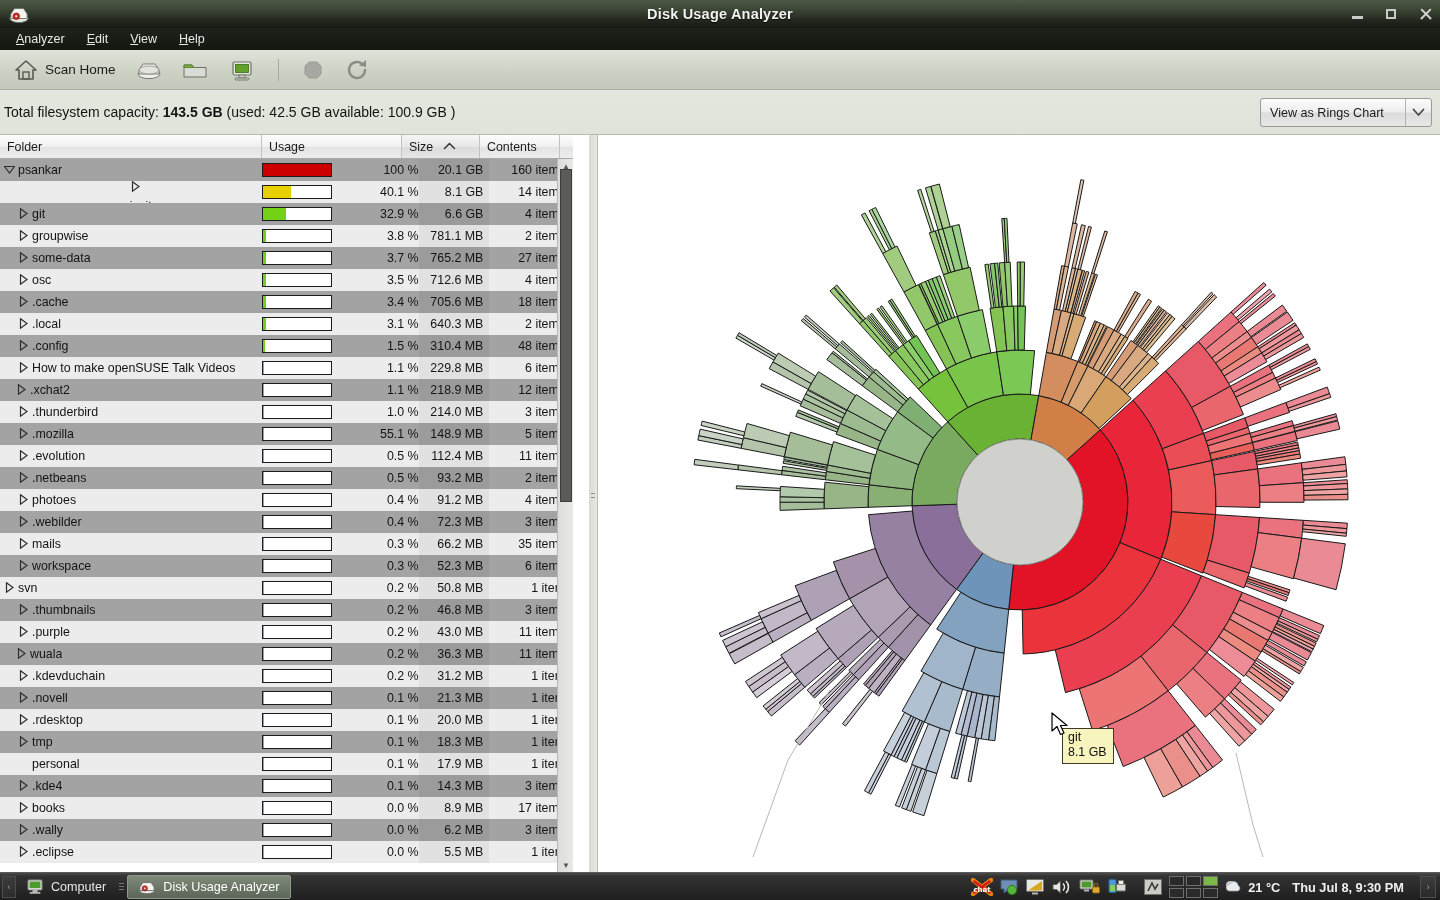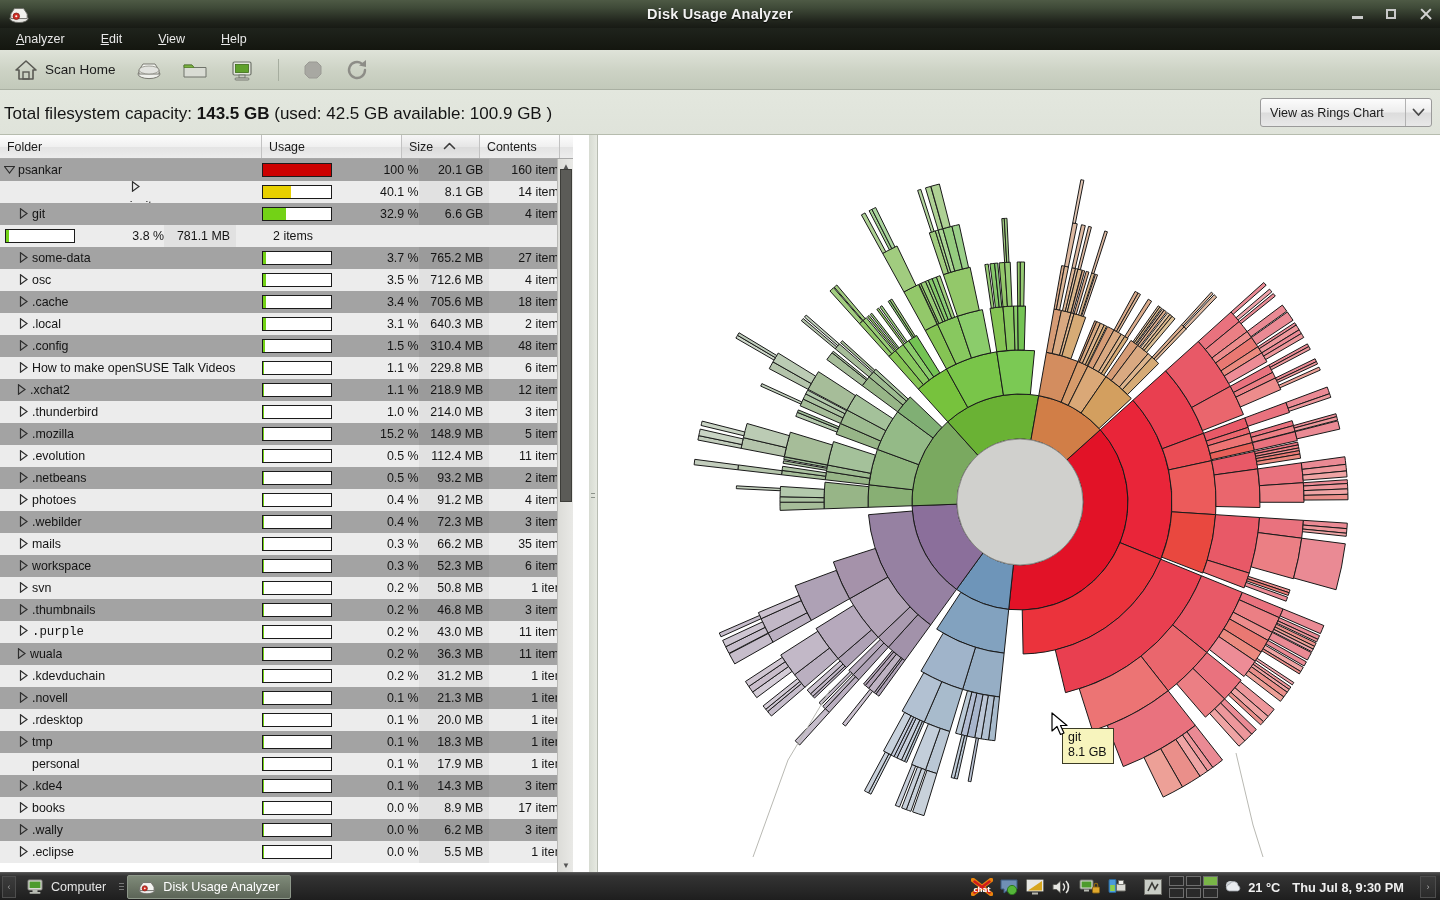--- a/index.html
+++ b/index.html
@@ -27,21 +27,21 @@
   .tb-btn { width: 16px; height: 16px; position: relative; cursor: pointer; }
   .tb-btn .mini { position: absolute; left: 2px; top: 10px; width: 11px; height: 3px; background: #c9c9c9; }
   .tb-btn .maxi { position: absolute; left: 2px; top: 3px; width: 10px; height: 10px; border: 2px solid #c9c9c9; }
   .tb-btn .cl1, .tb-btn .cl2 { position: absolute; left: 1px; top: 7px; width: 14px; height: 2.4px; background: #d2d2d2; }
   .tb-btn .cl1 { transform: rotate(45deg); } .tb-btn .cl2 { transform: rotate(-45deg); }
 
   
   .menubar {
     position: absolute; left: 0; top: 28px; width: 1440px; height: 22px;
     background: linear-gradient(to bottom,#1f231c 0%, #14160f 100%);
-    display: flex; align-items: center; padding-left: 6px; gap: 16px;
+    display: flex; align-items: center; padding-left: 6px; gap: 2px;
   }
   .menuitem {
     font-size: 12.5px; color: #e8e8e8; padding: 2px 10px; cursor: default; white-space: nowrap;
   }
   .menuitem u { text-decoration: underline; }
 
   
   .toolbar {
     position: absolute; left: 0; top: 50px; width: 1440px; height: 40px;
     background: linear-gradient(to bottom, #dfe3d9 0%, #ccd2c4 55%, #c2c9ba 100%);
@@ -51,21 +51,21 @@
   .tool { display: flex; align-items: center; gap: 7px; padding: 3px 6px; border-radius: 3px; cursor: pointer; }
   .tool-label { font-size: 13.5px; color: #1c1c1c; }
   .tbsep { width: 1px; height: 22px; background: #a6ad9f; margin: 0 8px; }
 
   
   .capacity {
     position: absolute; left: 0; top: 90px; width: 1440px; height: 45px;
     background: linear-gradient(to bottom, #e3e7de 0%, #dfe3da 100%);
     border-bottom: 1px solid #b6bcae;
   }
-  .cap-text { position: absolute; left: 4px; top: 14px; font-size: 17px; color: #141414; }
+  .cap-text { position: absolute; left: 4px; top: 14px; font-size: 14px; color: #141414; }
   .cap-text b { font-weight: 700; }
   .viewsel {
     position: absolute; right: 8px; top: 8px; width: 172px; height: 29px;
     background: linear-gradient(to bottom,#fcfcfc 0%,#ededed 48%,#dcdcdc 52%,#e8e8e8 100%);
     border: 1px solid #9a9a9a; border-radius: 3px; display: flex; align-items: center;
     cursor: pointer;
   }
   .viewsel-label { flex: 1; padding-left: 9px; font-size: 12.6px; color: #1a1a1a; }
   .viewsel-arrow { width: 26px; border-left: 1px solid #b2b2b2; height: 100%; display: flex; align-items: center; justify-content: center; }
 
@@ -300,20 +300,26 @@
             <div class="c-usage">
               <div class="bar">
                 <i style="width: 32.9%; background: rgb(115, 210, 22);"></i>
               </div>
             </div>
             <div class="c-pct">32.9 %</div>
             <div class="c-size">6.6 GB</div>
             <div class="c-contents">4 items</div>
           </div>
           <div class="row even">
+            <div class="c-folder" style="padding-left: 14px;">
+              <span class="expander"><svg width="9" height="11" viewBox="0 0 9 11">
+                  <polygon points="1.5,0.8 8,5.5 1.5,10.2" fill="none" stroke="#2e2e2e" stroke-width="1.2"></polygon>
+                </svg></span>
+              <span class="fname">groupwise</span>
+            </div>
             <div class="c-usage">
               <div class="bar">
                 <i style="width: 3.8%; background: rgb(115, 210, 22);"></i>
               </div>
             </div>
             <div class="c-pct">3.8 %</div>
             <div class="c-size">781.1 MB</div>
             <div class="c-contents">2 items</div>
           </div>
           <div class="row odd">
@@ -449,21 +455,21 @@
               <span class="expander"><svg width="9" height="11" viewBox="0 0 9 11">
                   <polygon points="1.5,0.8 8,5.5 1.5,10.2" fill="none" stroke="#2e2e2e" stroke-width="1.2"></polygon>
                 </svg></span>
               <span class="fname">.mozilla</span>
             </div>
             <div class="c-usage">
               <div class="bar">
                 <i style="width: 0.7%; background: rgb(115, 210, 22);"></i>
               </div>
             </div>
-            <div class="c-pct">15.2 %</div>
+            <div class="c-pct">55.1 %</div>
             <div class="c-size">148.9 MB</div>
             <div class="c-contents">5 items</div>
           </div>
           <div class="row even">
             <div class="c-folder" style="padding-left: 14px;">
               <span class="expander"><svg width="9" height="11" viewBox="0 0 9 11">
                   <polygon points="1.5,0.8 8,5.5 1.5,10.2" fill="none" stroke="#2e2e2e" stroke-width="1.2"></polygon>
                 </svg></span>
               <span class="fname">.evolution</span>
             </div>
@@ -550,21 +556,21 @@
             <div class="c-usage">
               <div class="bar">
                 <i style="width: 0.3%; background: rgb(115, 210, 22);"></i>
               </div>
             </div>
             <div class="c-pct">0.3 %</div>
             <div class="c-size">52.3 MB</div>
             <div class="c-contents">6 items</div>
           </div>
           <div class="row even">
-            <div class="c-folder" style="padding-left: 14px;">
+            <div class="c-folder" style="">
               <span class="expander"><svg width="9" height="11" viewBox="0 0 9 11">
                   <polygon points="1.5,0.8 8,5.5 1.5,10.2" fill="none" stroke="#2e2e2e" stroke-width="1.2"></polygon>
                 </svg></span>
               <span class="fname">svn</span>
             </div>
             <div class="c-usage">
               <div class="bar">
                 <i style="width: 0.2%; background: rgb(115, 210, 22);"></i>
               </div>
             </div>
@@ -582,21 +588,21 @@
             <div class="c-usage">
               <div class="bar">
                 <i style="width: 0.2%; background: rgb(115, 210, 22);"></i>
               </div>
             </div>
             <div class="c-pct">0.2 %</div>
             <div class="c-size">46.8 MB</div>
             <div class="c-contents">3 items</div>
           </div>
           <div class="row even">
-            <div class="c-folder" style="padding-left: 14px; font-family: Liberation Mono, monospace;">
+            <div class="c-folder" style="padding-left: 14px;">
               <span class="expander"><svg width="9" height="11" viewBox="0 0 9 11">
                   <polygon points="1.5,0.8 8,5.5 1.5,10.2" fill="none" stroke="#2e2e2e" stroke-width="1.2"></polygon>
                 </svg></span>
               <span class="fname">.purple</span>
             </div>
             <div class="c-usage">
               <div class="bar">
                 <i style="width: 0.2%; background: rgb(115, 210, 22);"></i>
               </div>
             </div>

